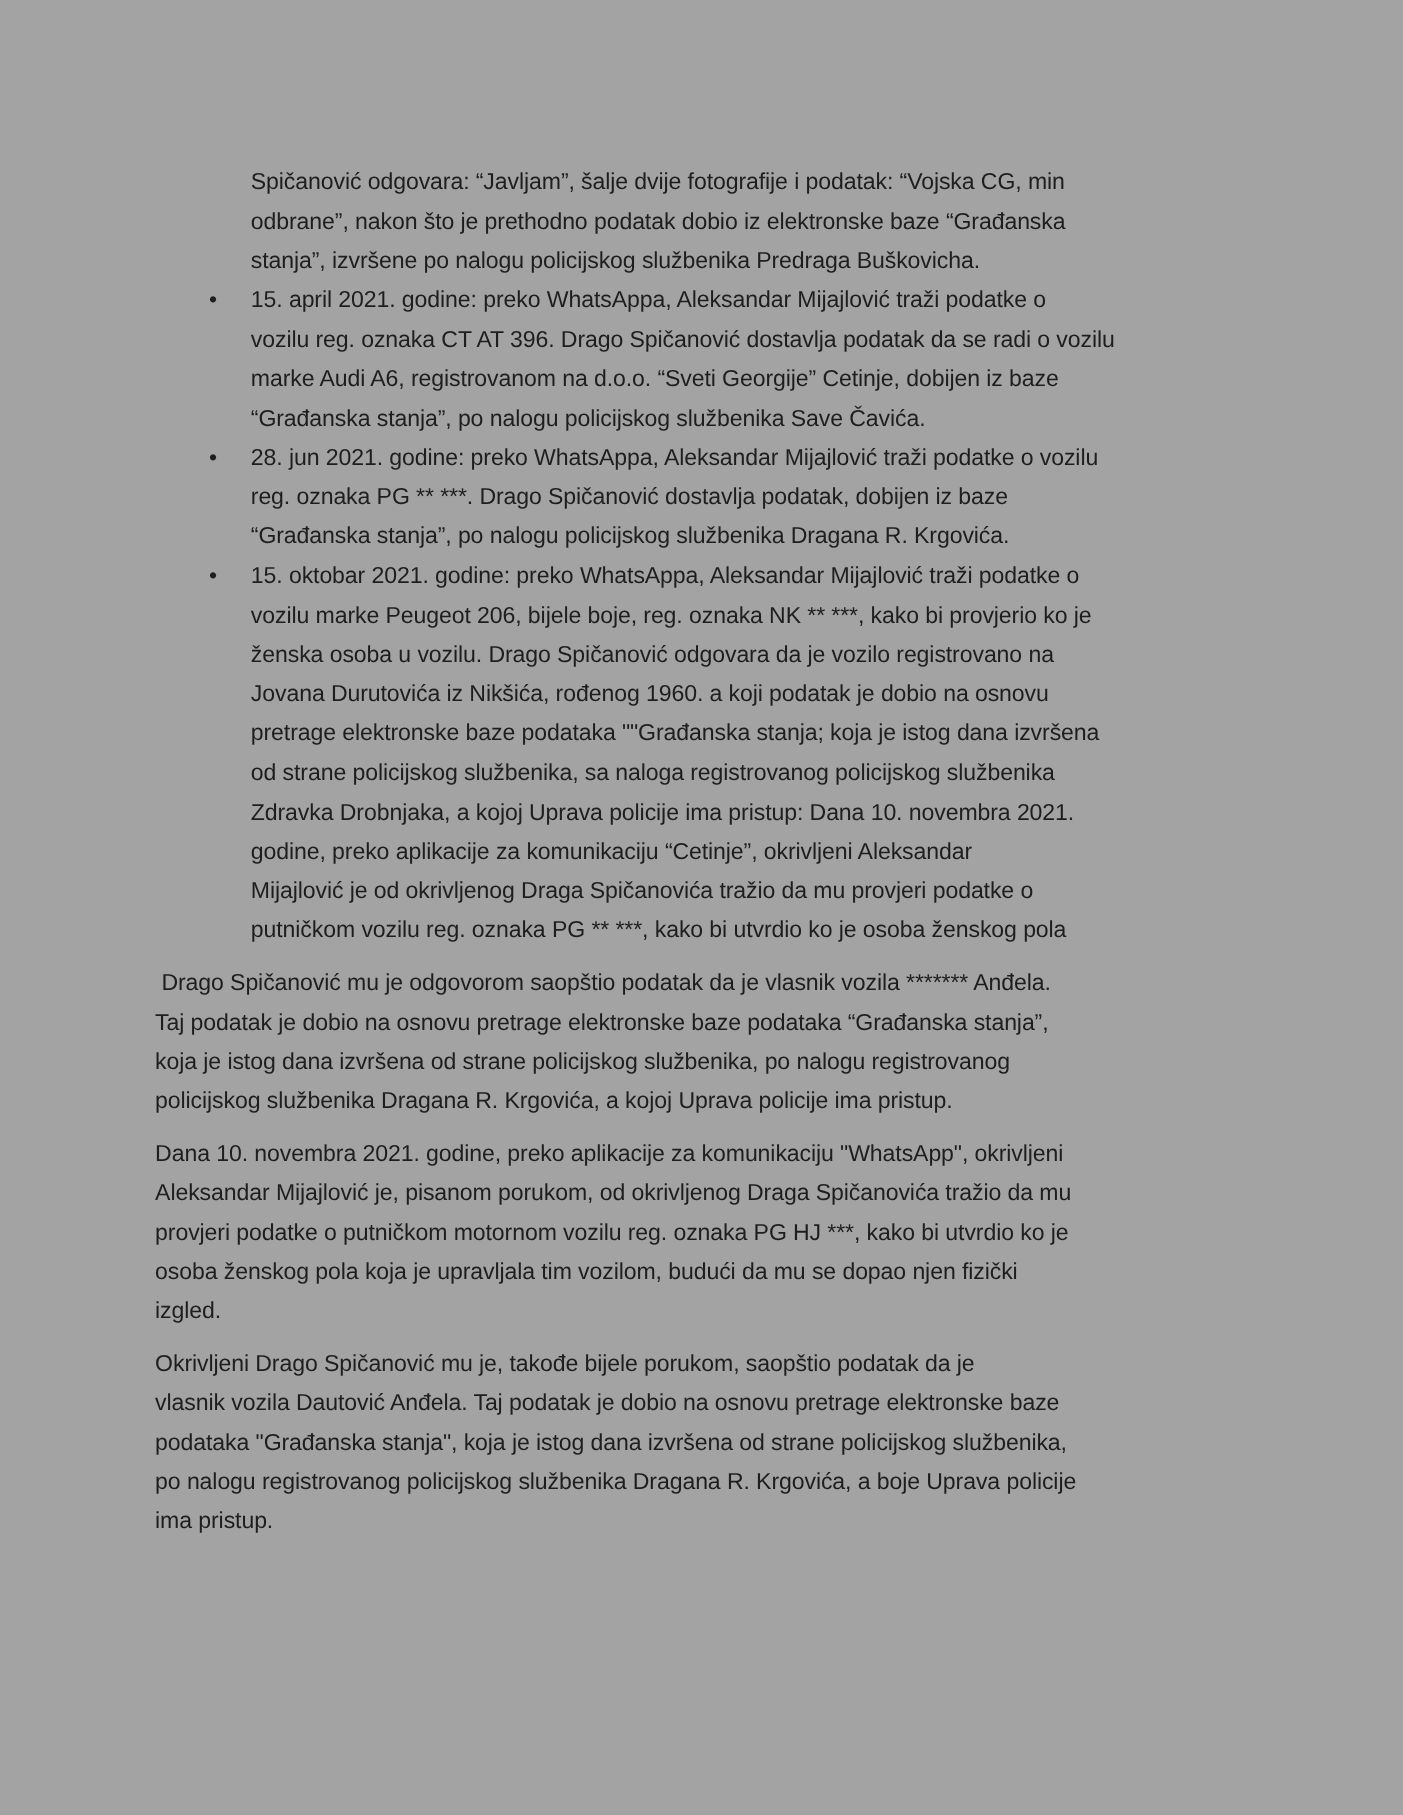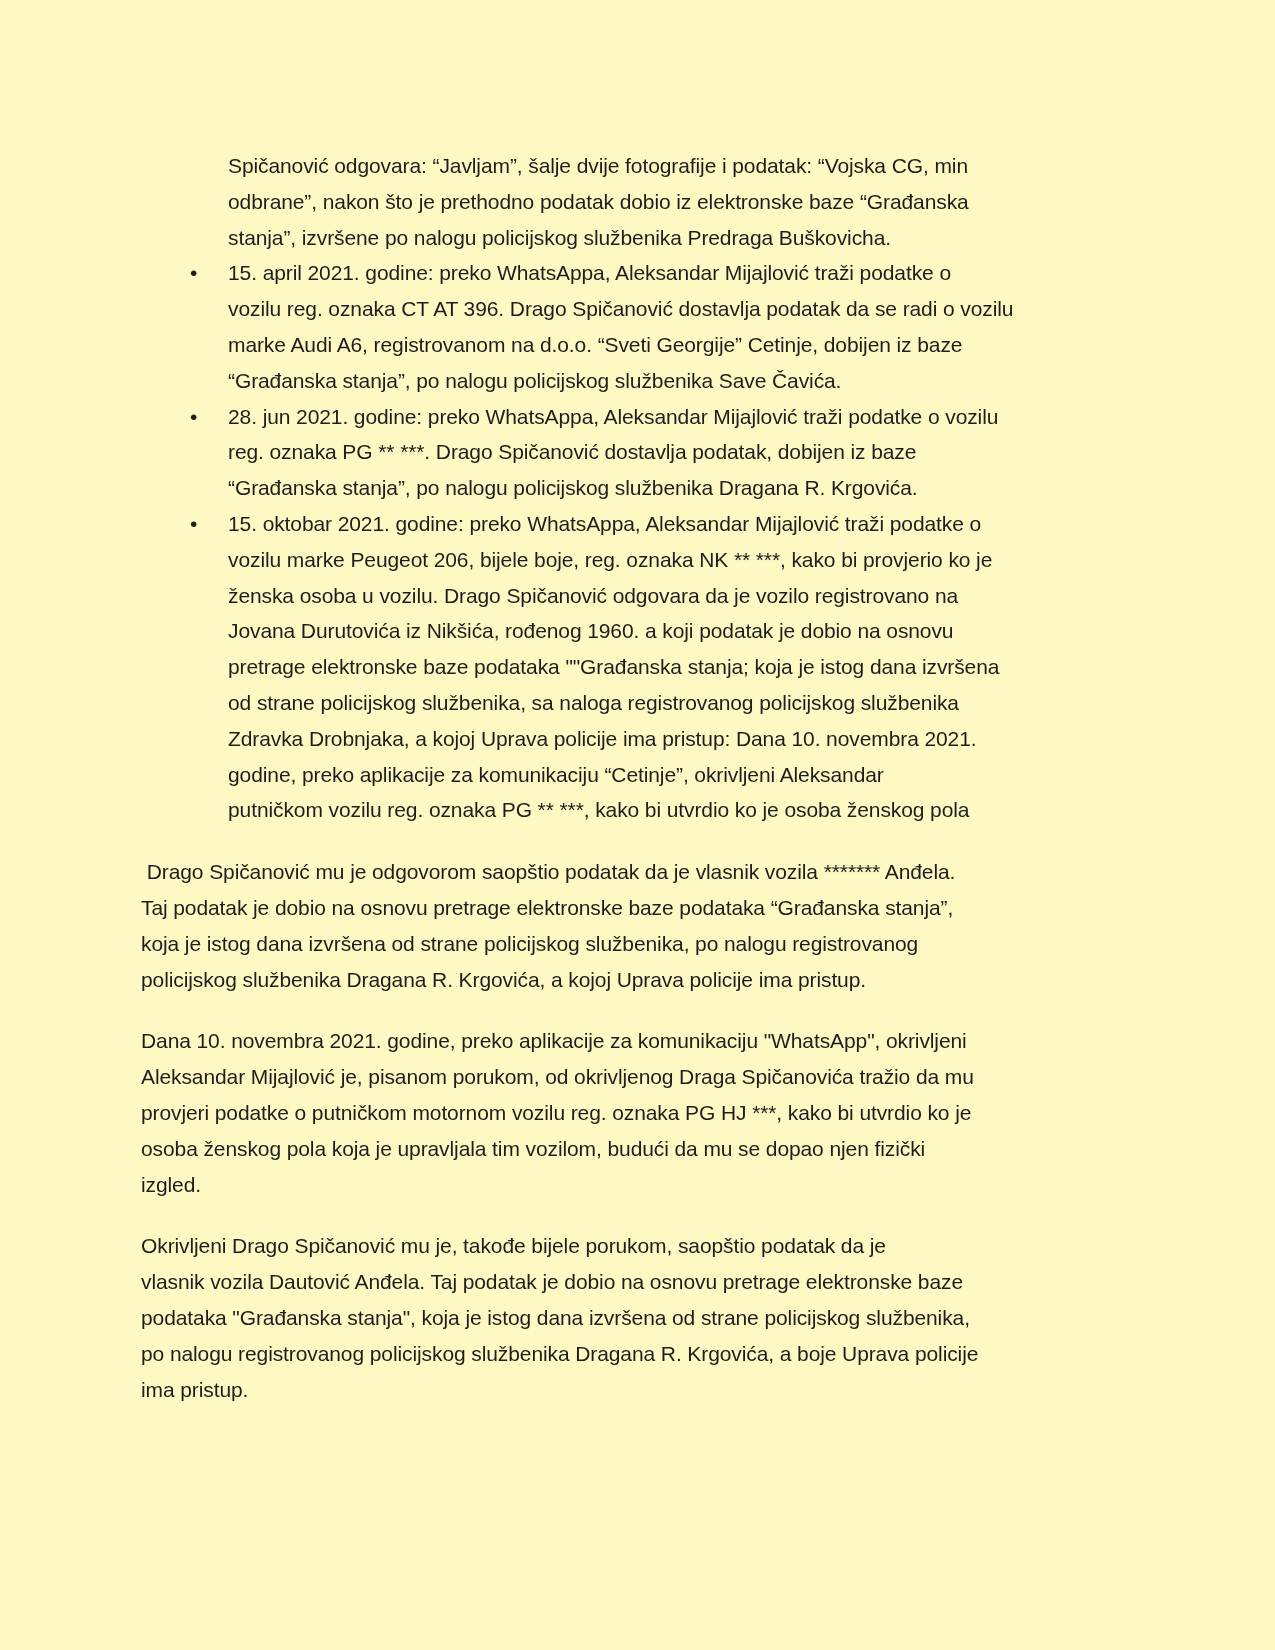--- a/index.html
+++ b/index.html
@@ -4,21 +4,21 @@
 <style>
   html, body {
     margin: 0;
     padding: 0;
     background: #ffffff;
   }
   .page {
     position: relative;
     width: 1275px;
     height: 1650px;
-    background: #fef9c3;
+    background: #a3a3a3;
     overflow: hidden;
     font-family: "Liberation Sans", sans-serif;
     color: #1e1e1e;
   }
   .doc {
     position: absolute;
     left: 141px;
     top: 148px;
     width: 994px;
     font-size: 21px;
@@ -35,21 +35,21 @@
   .bullet-item {
     position: relative;
     padding-left: 87px;
   }
   .bullet-marker {
     position: absolute;
     left: 49px;
     top: 0;
   }
   .paragraph {
-    margin-top: 26px;
+    margin-top: 12px;
   }
 </style>
 </head>
 <body>
 
 <div class="page">
   <div class="doc">
 
     <div class="indented">
       <div class="line">Spičanović odgovara: “Javljam”, šalje dvije fotografije i podatak: “Vojska CG, min</div>
@@ -82,20 +82,21 @@
         <span class="bullet-marker">•</span>
         <div>
           <div class="line">15. oktobar 2021. godine: preko WhatsAppa, Aleksandar Mijajlović traži podatke o</div>
           <div class="line">vozilu marke Peugeot 206, bijele boje, reg. oznaka NK ** ***, kako bi provjerio ko je</div>
           <div class="line">ženska osoba u vozilu. Drago Spičanović odgovara da je vozilo registrovano na</div>
           <div class="line">Jovana Durutovića iz Nikšića, rođenog 1960. a koji podatak je dobio na osnovu</div>
           <div class="line">pretrage elektronske baze podataka ""Građanska stanja; koja je istog dana izvršena</div>
           <div class="line">od strane policijskog službenika, sa naloga registrovanog policijskog službenika</div>
           <div class="line">Zdravka Drobnjaka, a kojoj Uprava policije ima pristup: Dana 10. novembra 2021.</div>
           <div class="line">godine, preko aplikacije za komunikaciju “Cetinje”, okrivljeni Aleksandar</div>
+          <div class="line">Mijajlović je od okrivljenog Draga Spičanovića tražio da mu provjeri podatke o</div>
           <div class="line">putničkom vozilu reg. oznaka PG ** ***, kako bi utvrdio ko je osoba ženskog pola</div>
         </div>
       </div>
 
     </div>
 
     <div class="paragraph">
       <div class="line"> Drago Spičanović mu je odgovorom saopštio podatak da je vlasnik vozila ******* Anđela.</div>
       <div class="line">Taj podatak je dobio na osnovu pretrage elektronske baze podataka “Građanska stanja”,</div>
       <div class="line">koja je istog dana izvršena od strane policijskog službenika, po nalogu registrovanog</div>

